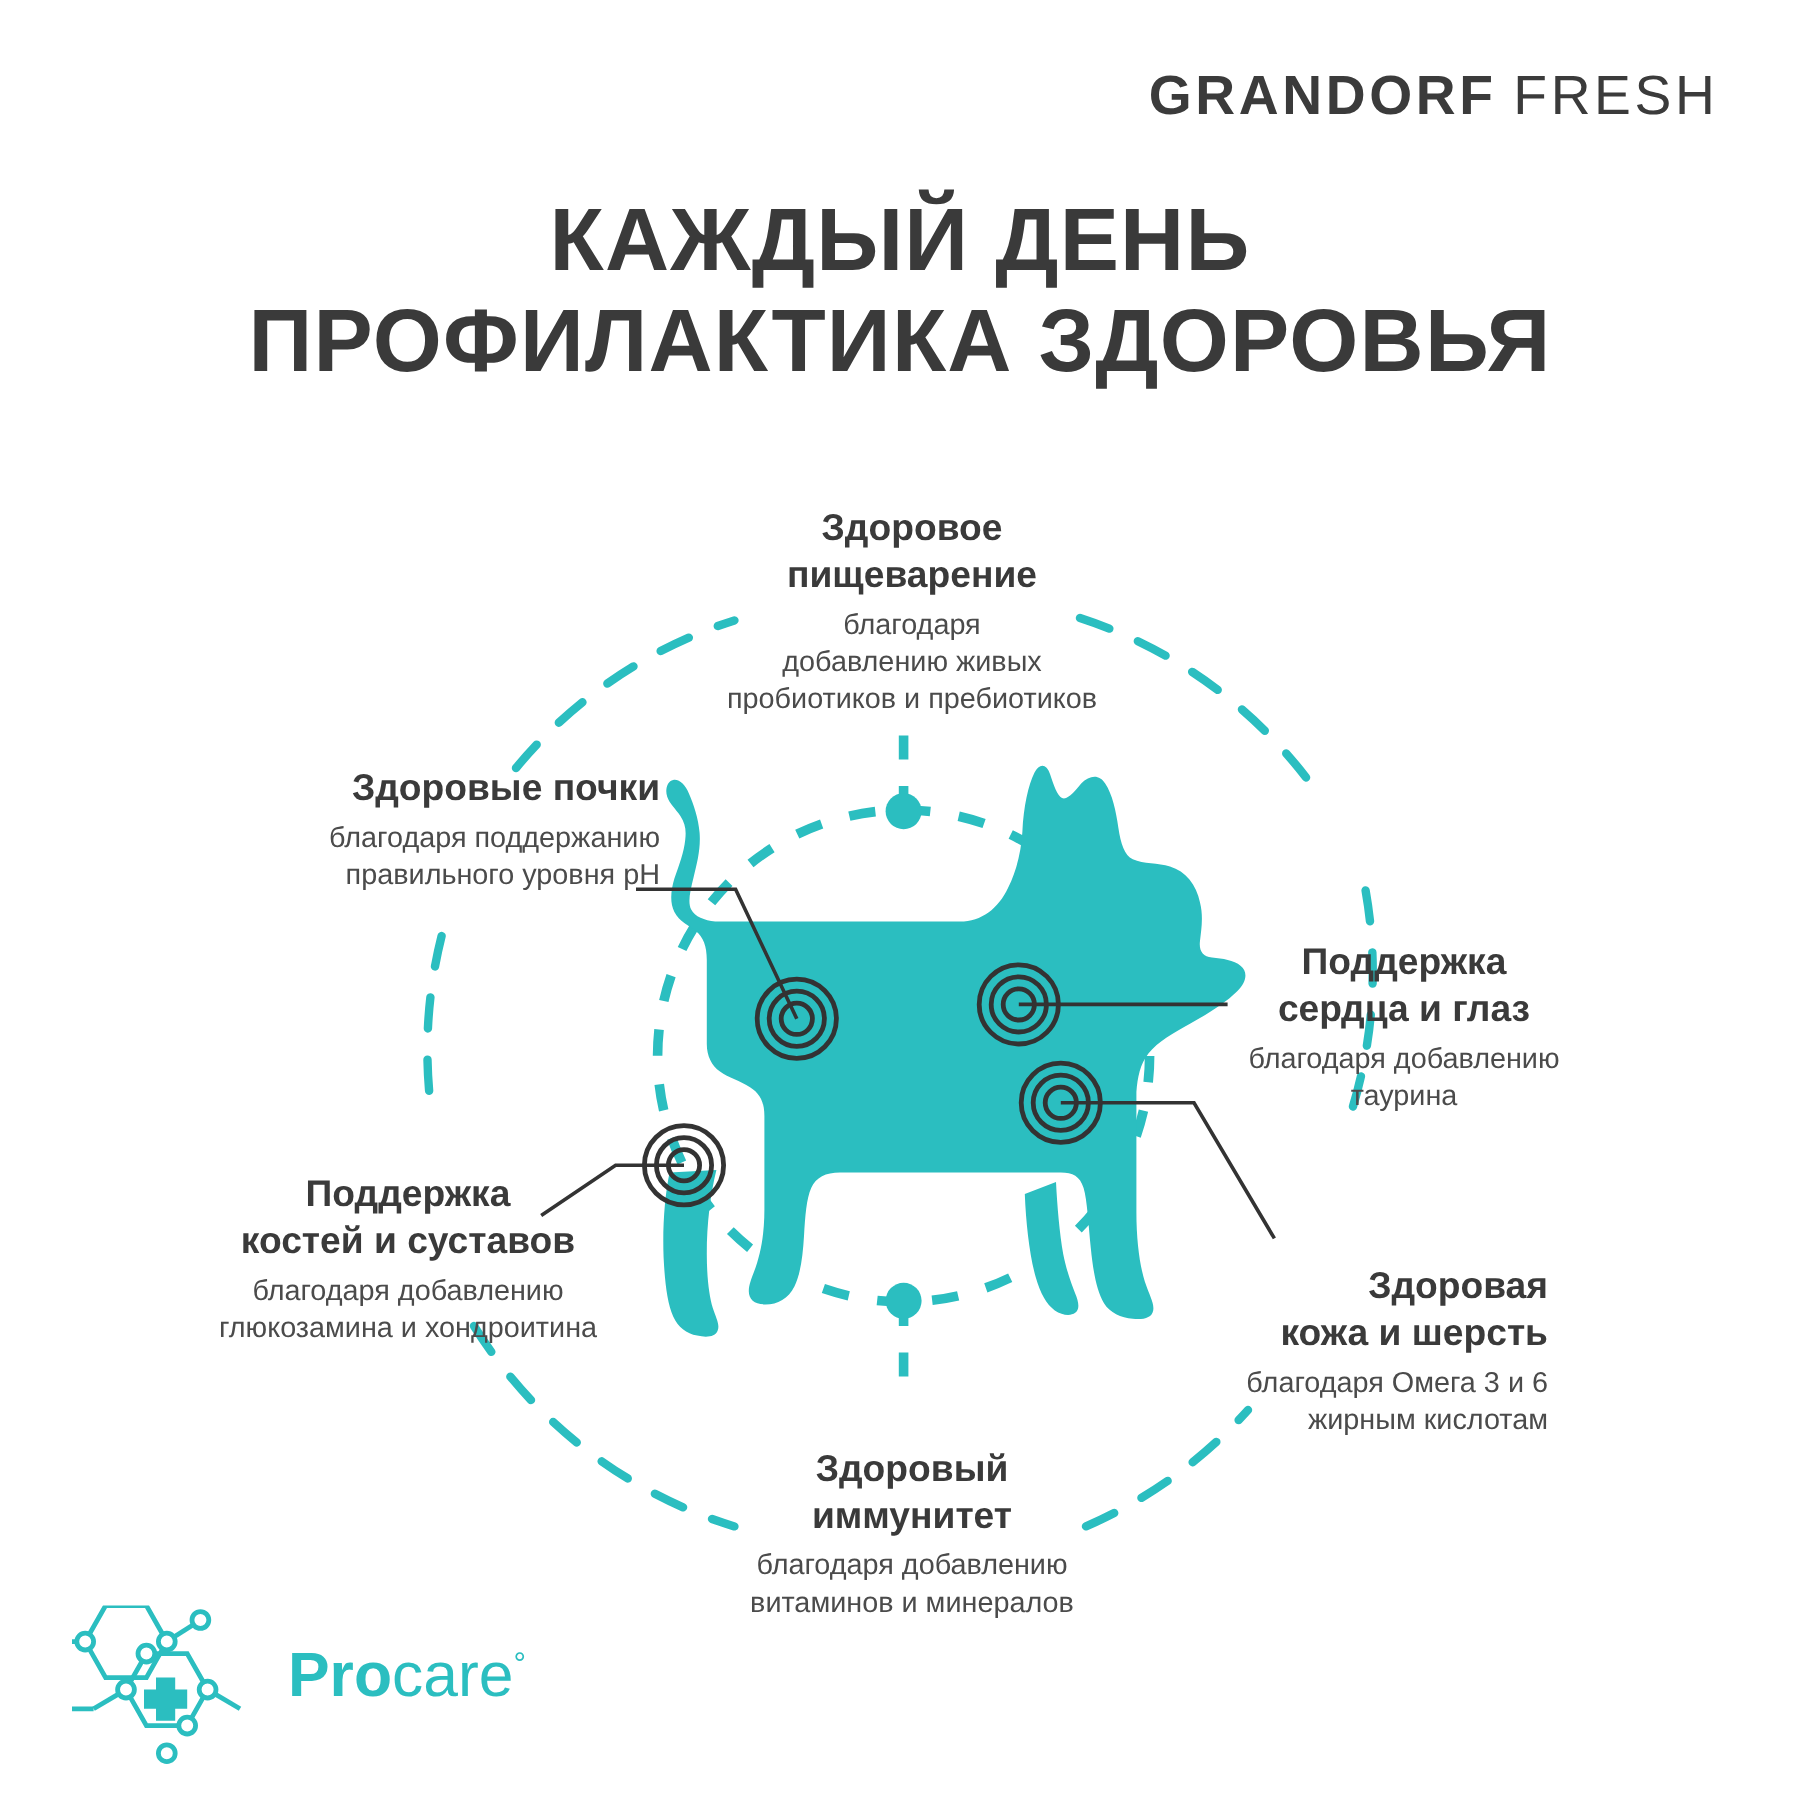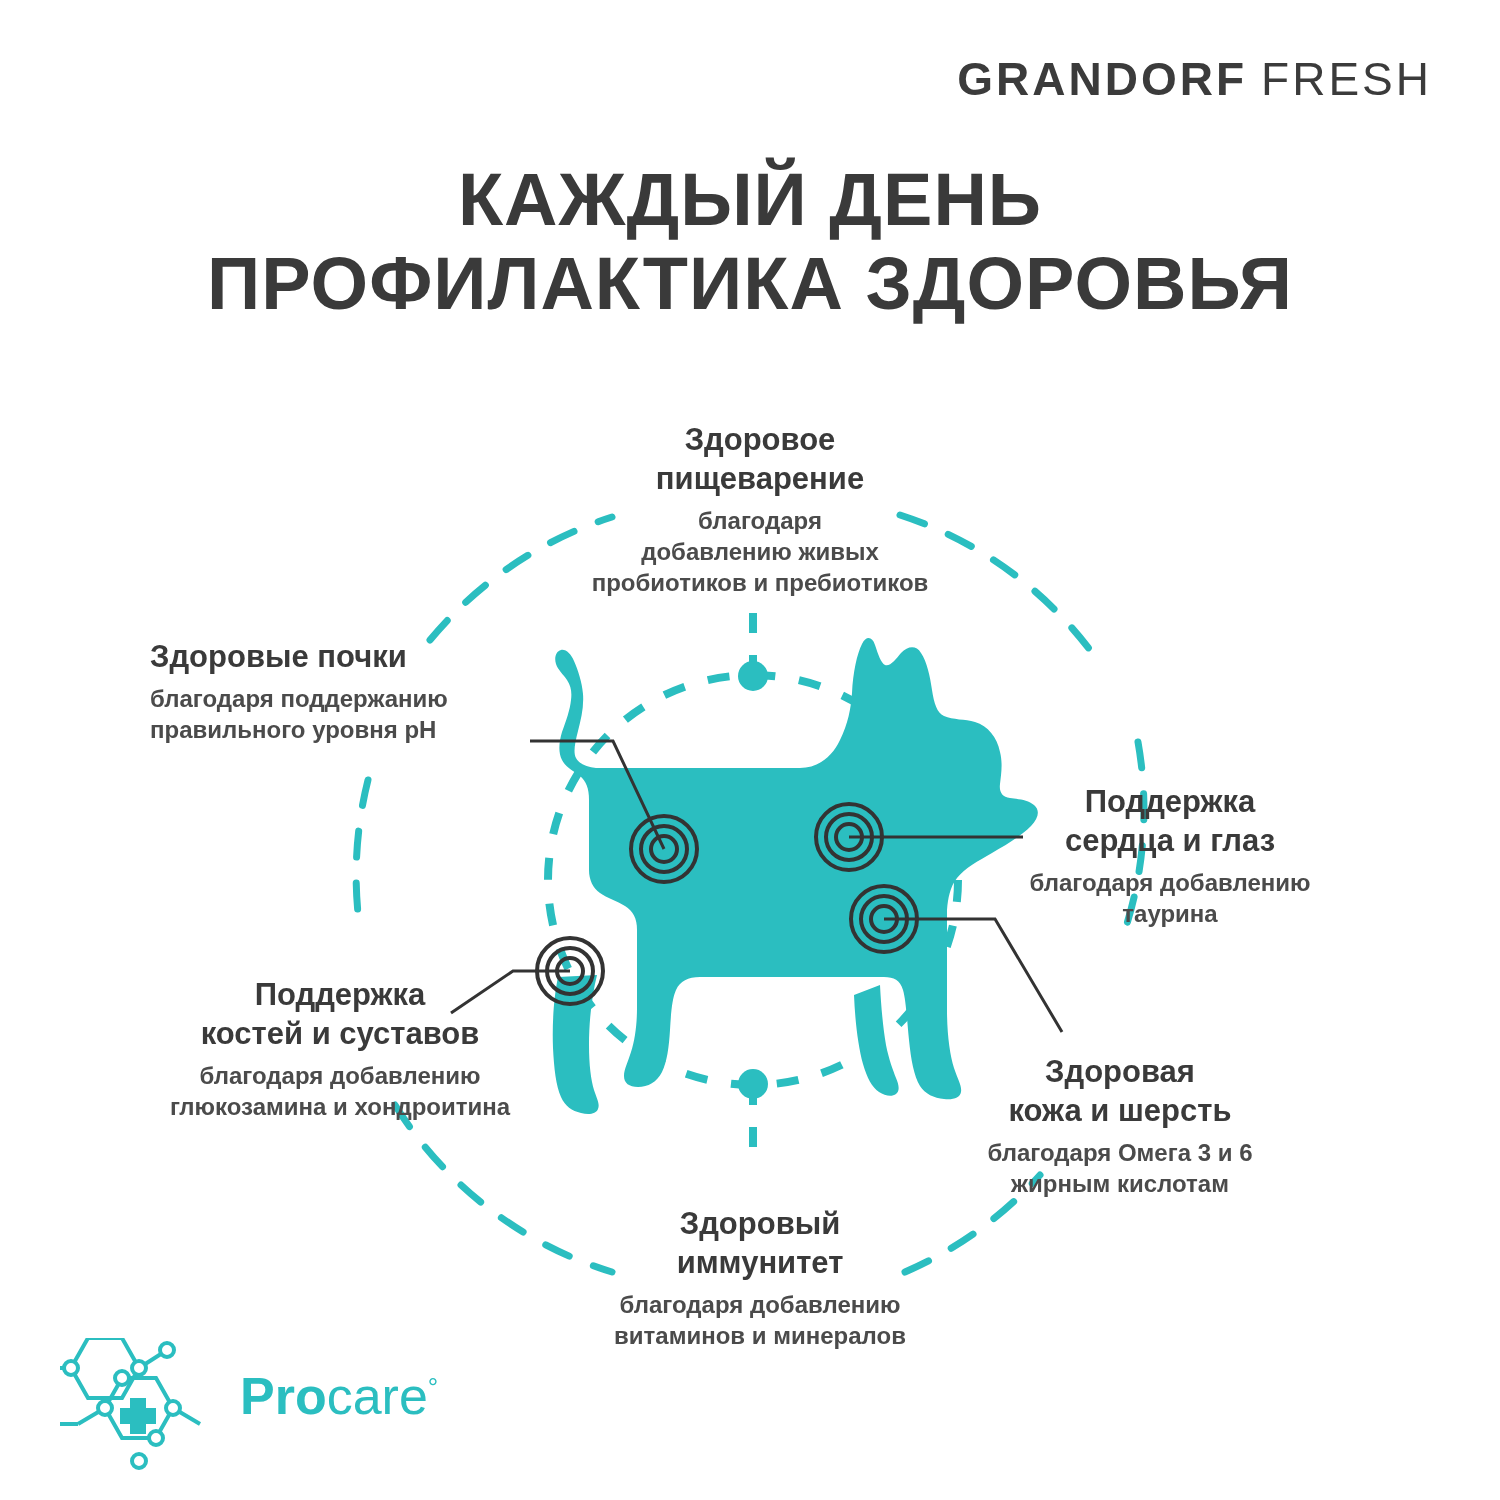--- a/index.html
+++ b/index.html
@@ -71,35 +71,35 @@
   .callout { position: absolute; }
   .callout .c-title {
     color: #3a3a3a;
     font-weight: 700;
     font-size: 31px;
     line-height: 1.26;
     white-space: pre-line;
   }
   .callout .c-sub {
     color: #4b4b4b;
-    font-weight: 700;
+    font-weight: 400;
     font-size: 24px;
     line-height: 1.28;
     margin-top: 8px;
     white-space: pre-line;
   }
 
   .c-center { text-align: center; margin-top: 12px; }
-  .c-right  { text-align: left; }
+  .c-right  { text-align: right; }
 
   #co-digestion { left: 520px; top: 408px; width: 480px; }
   #co-kidneys   { left: 150px; top: 637px; width: 400px; }
   #co-bones     { left: 130px; top: 963px; width: 420px; }
   #co-heart     { left: 1000px; top: 770px; width: 340px; }
-  #co-skin      { left: 950px; top: 1040px; width: 340px; }
+  #co-skin      { left: 950px; top: 1040px; width: 340px; text-align: right; }
   #co-immunity  { left: 560px; top: 1192px; width: 400px; }
 
   
   #procare {
     position: absolute;
     left: 60px;
     top: 1338px;
     width: 380px;
     height: 150px;
   }

